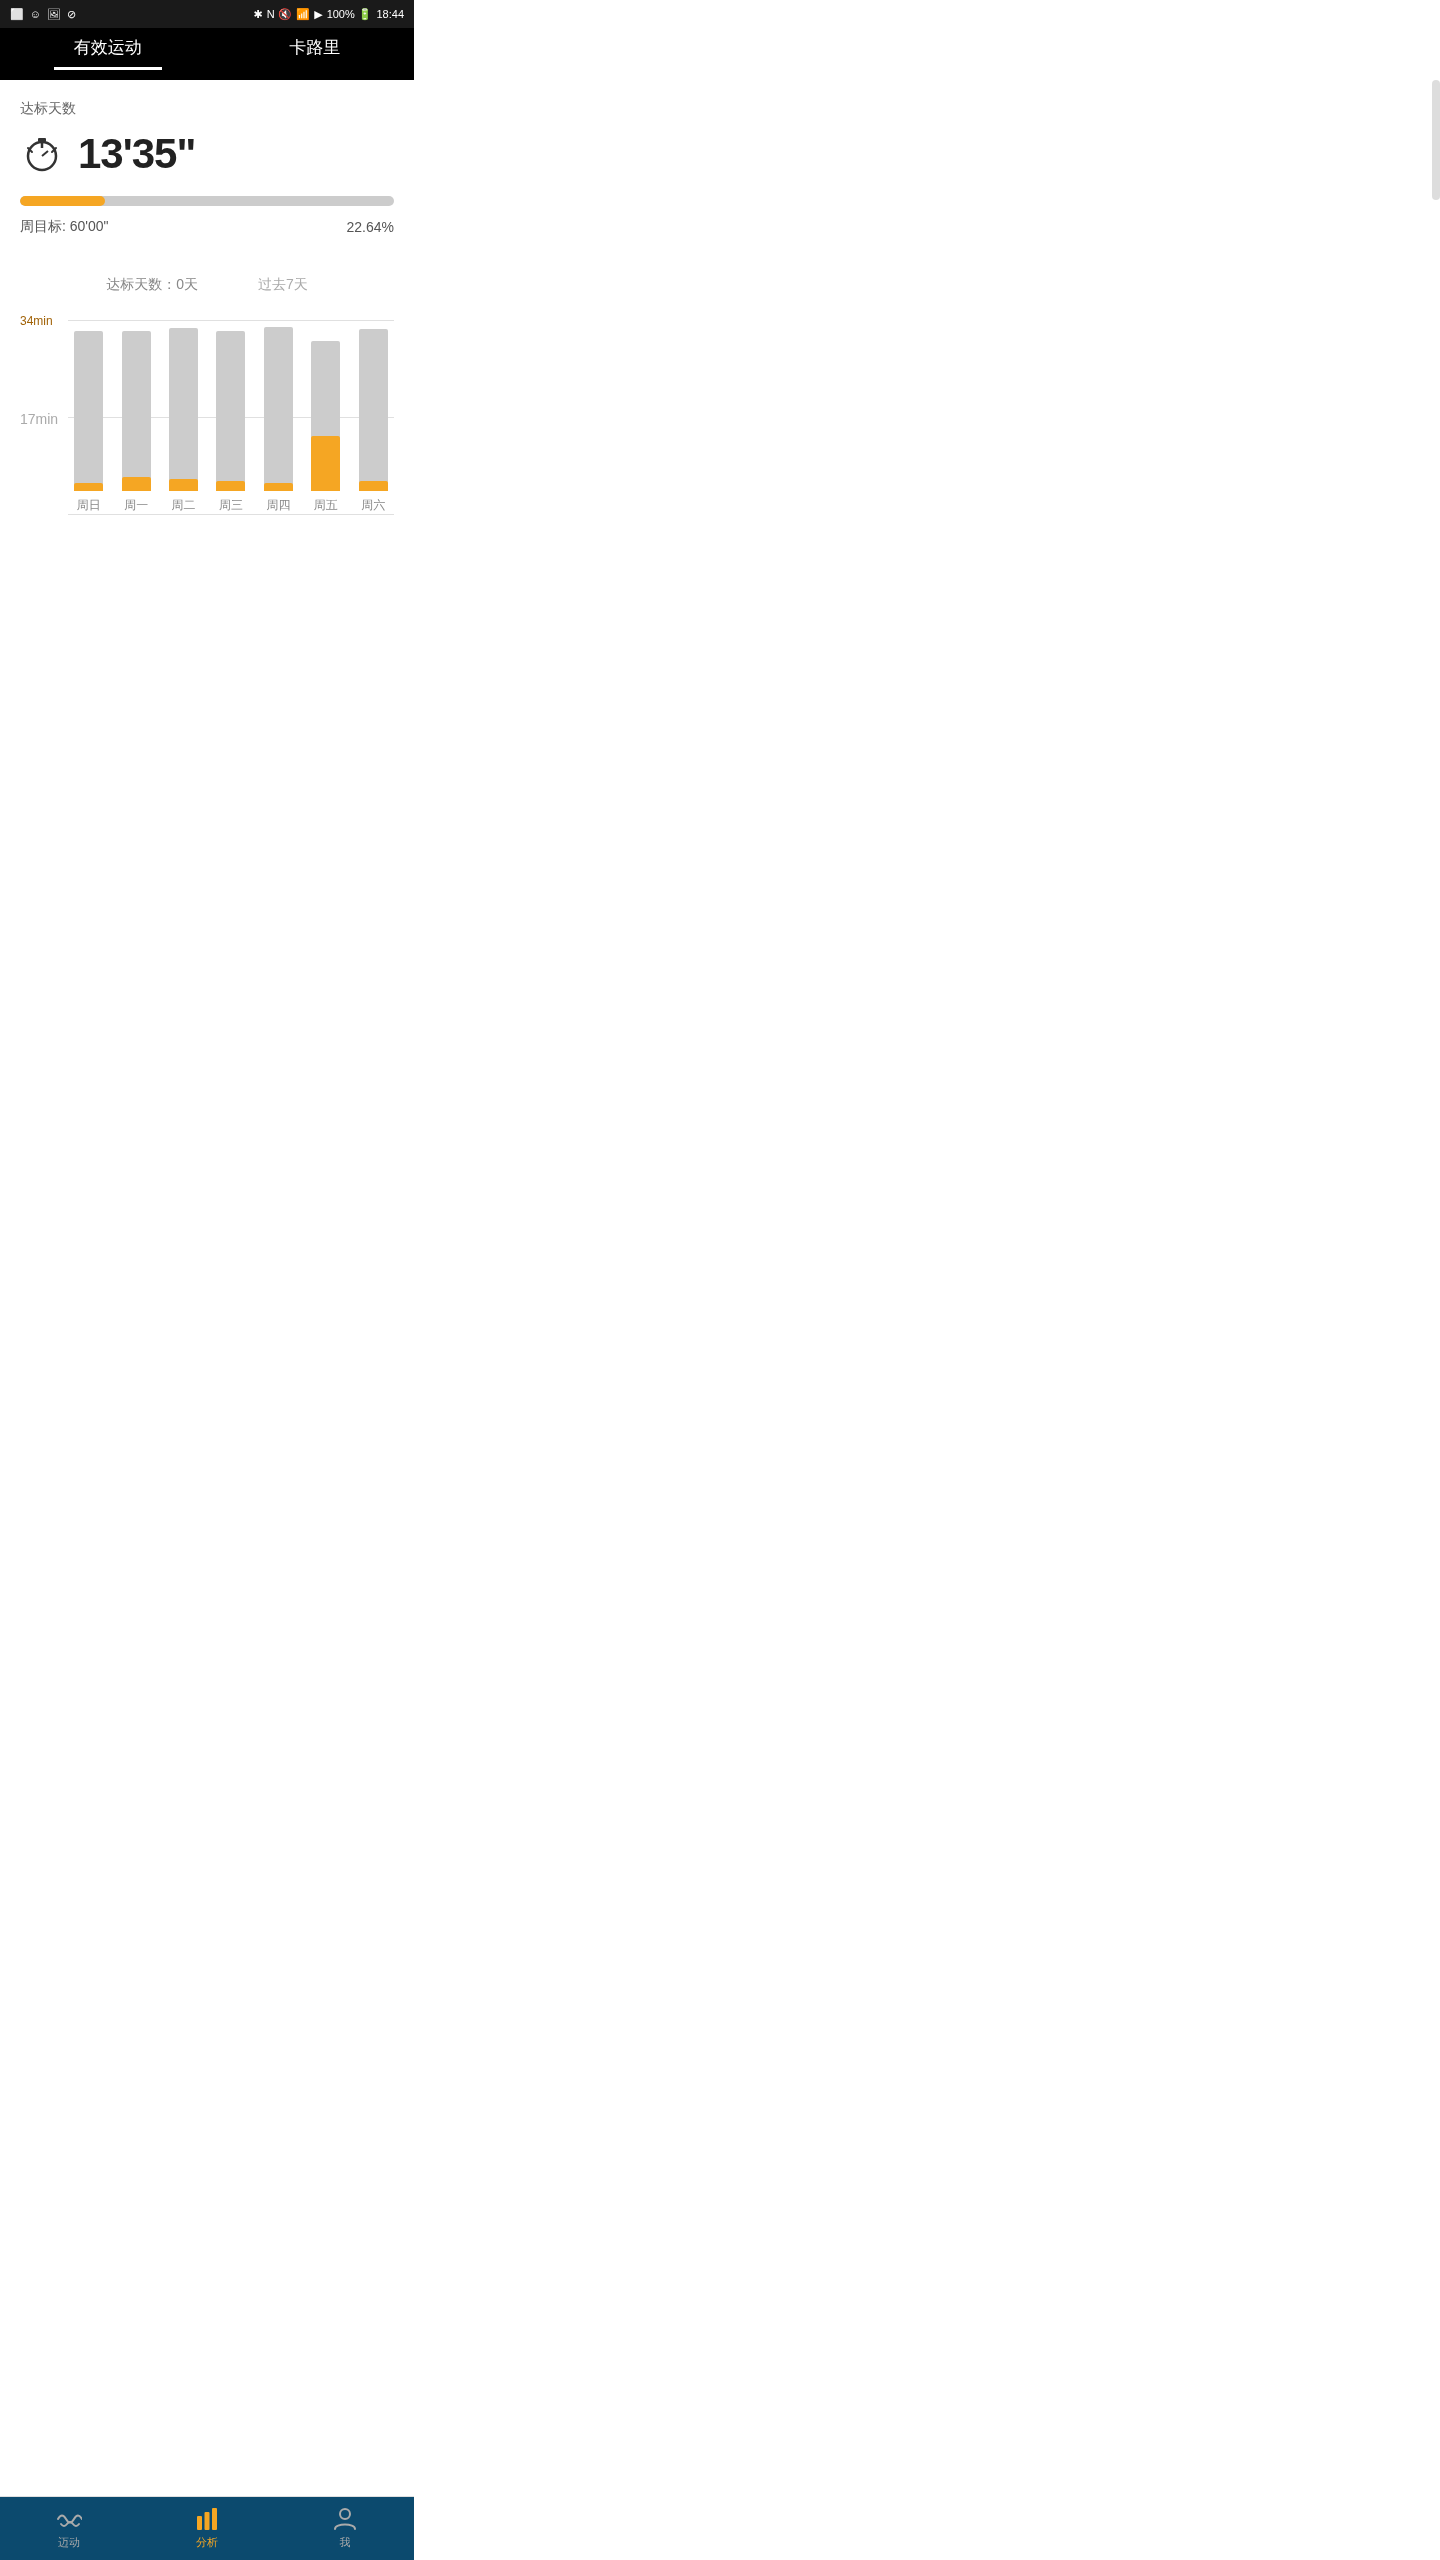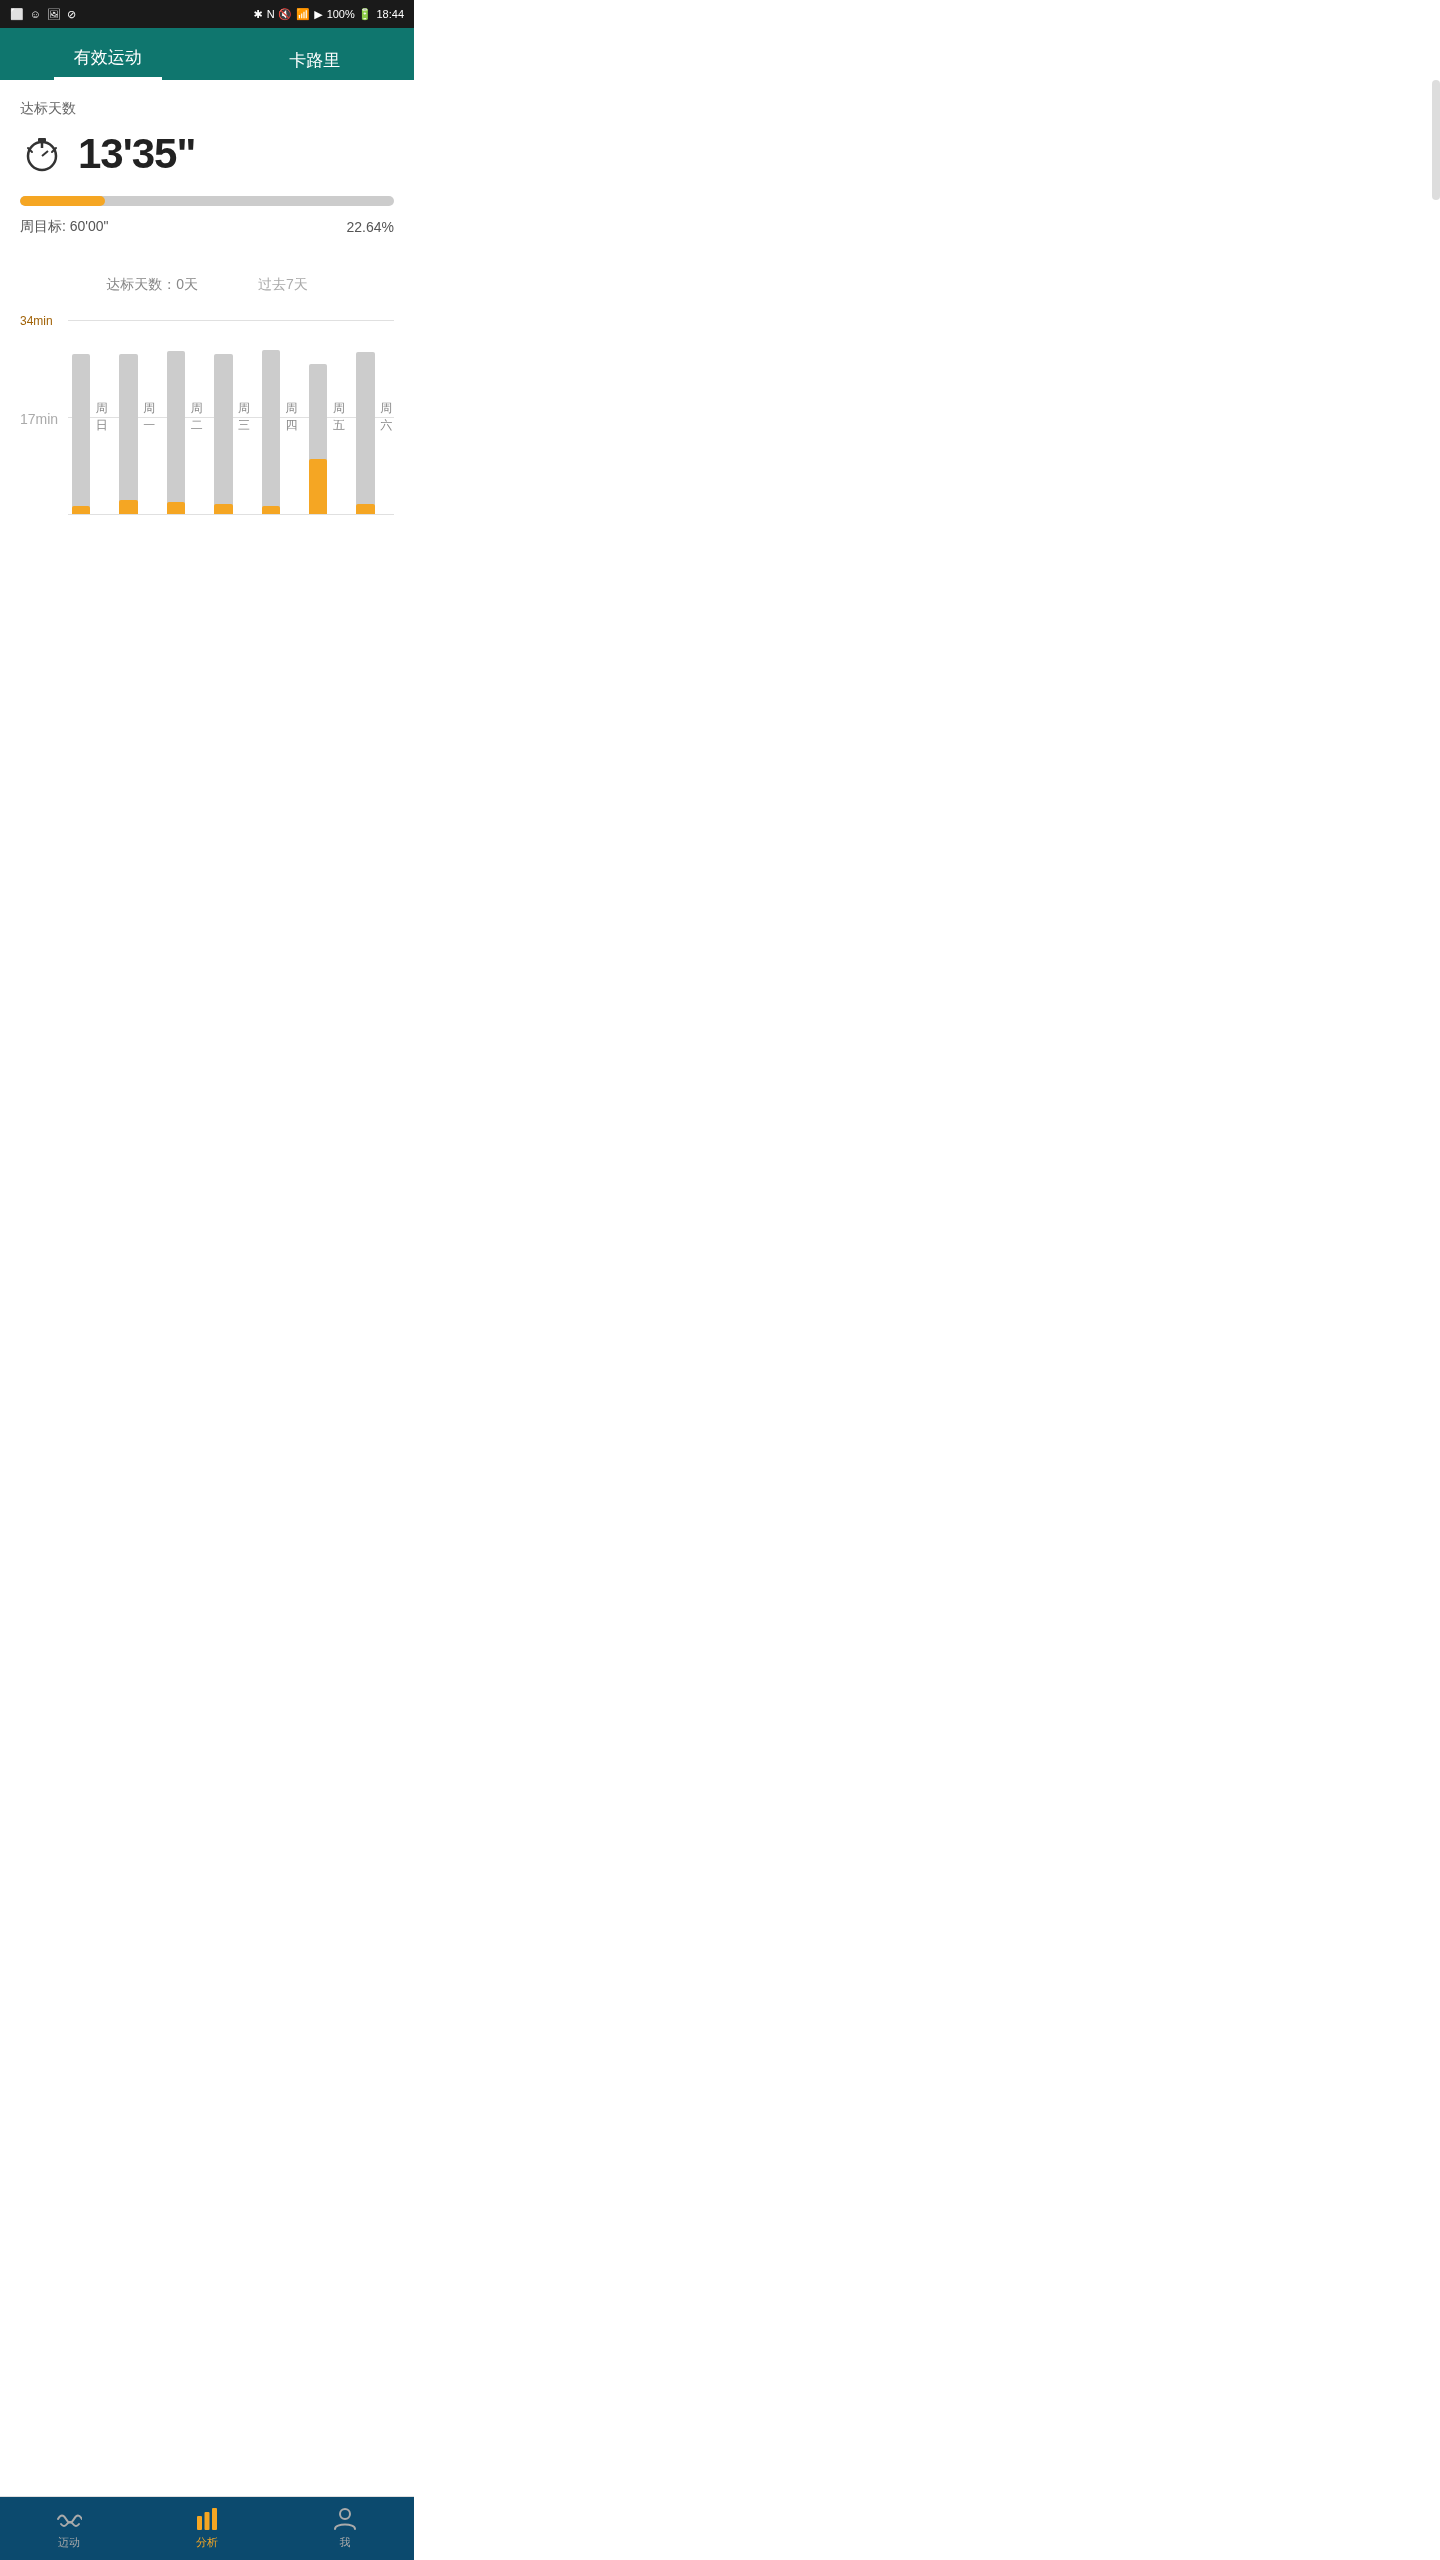--- a/index.html
+++ b/index.html
@@ -22,24 +22,24 @@
       justify-content: space-between;
       padding: 0 10px;
       color: #fff;
       font-size: 11px;
     }
     .status-left { display: flex; gap: 6px; align-items: center; }
     .status-right { display: flex; gap: 4px; align-items: center; font-size: 11px; }
 
     
     .tab-bar-top {
-      background: #0f766e;
+      background: #000000;
       height: 52px;
       display: flex;
-      align-items: flex-end;
+      align-items: flex-start;
       justify-content: space-around;
     }
     .tab-top-item {
       color: #fff;
       font-size: 17px;
       font-weight: 500;
       padding: 8px 20px;
       cursor: pointer;
     }
     .tab-top-item.active {
@@ -153,21 +153,21 @@
       align-items: flex-end;
       gap: 6px;
       height: 200px;
       position: relative;
       z-index: 1;
     }
 
     .bar-group {
       flex: 1;
       display: flex;
-      flex-direction: row;
+      flex-direction: column;
       align-items: center;
       gap: 0;
     }
 
     .bar-wrapper {
       width: 100%;
       display: flex;
       flex-direction: column;
       align-items: center;
       justify-content: flex-end;

